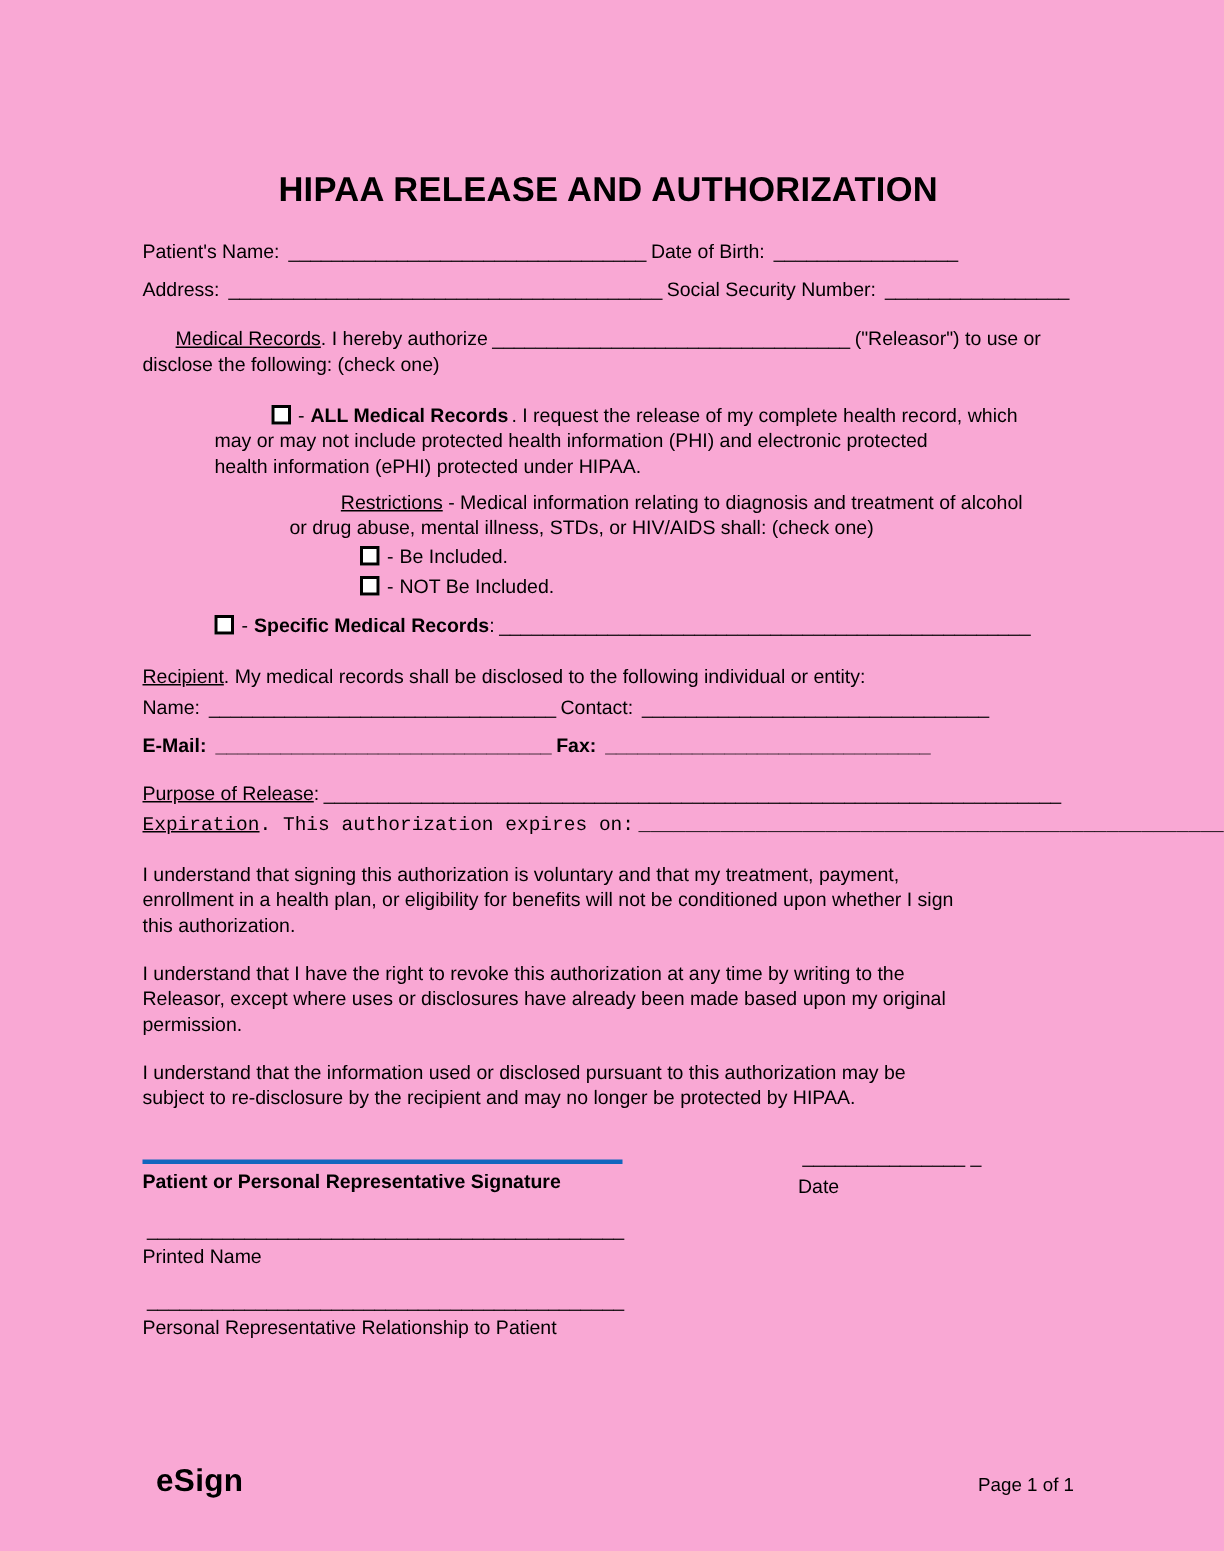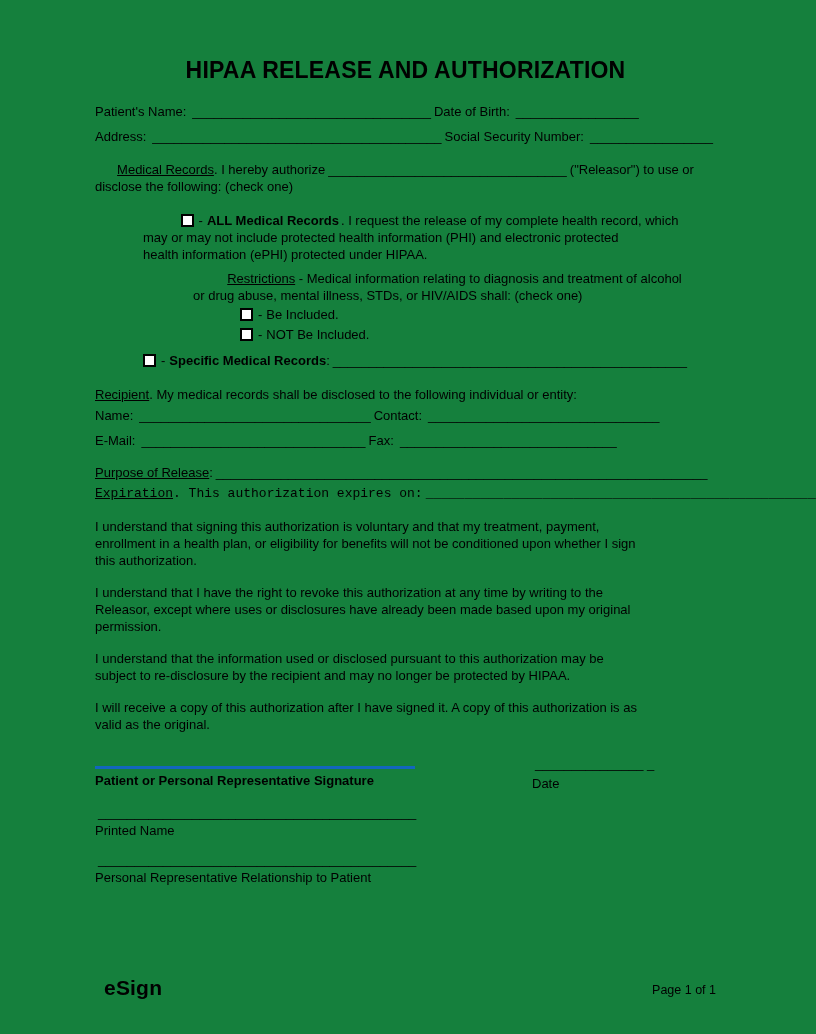--- a/index.html
+++ b/index.html
@@ -1,19 +1,19 @@
 <!DOCTYPE html>
 <html><head>
 <meta charset="utf-8">
 <style>
   html,body{margin:0;padding:0;background:#fff;}
   .page{
-    width:816px;height:1034px;position:relative;background:#15803d;
+    width:816px;height:1034px;position:relative;background:#f9a8d4;
     font-family:"Liberation Sans",sans-serif;font-size:13px;line-height:17px;color:#000;
-    box-sizing:border-box;padding:57px 100px 0 95px;overflow:hidden;
+    box-sizing:border-box;padding:113px 100px 0 95px;overflow:hidden;
   }
   .title{font-size:23px;line-height:26px;font-weight:bold;text-align:center;margin:0;letter-spacing:.2px;}
   .row{white-space:nowrap;}
   .lbl{margin-right:3px;}
   .blank{margin:0 3px;letter-spacing:0;}
   .u{text-decoration:underline;}
   b{font-weight:bold;}
   .ln{display:block;white-space:nowrap;}
   .line1{display:block;white-space:nowrap;text-align:center;}
   .cb{display:inline-block;width:13px;height:13px;border:2px solid #000;box-sizing:border-box;
@@ -25,21 +25,21 @@
   #row2{margin-top:8px;}
   #medical{margin-top:16px;}
   #allrec{margin-top:17px;margin-left:48px;}
   #restr{margin-top:7px;margin-left:98px;}
   .opt{margin-left:145px;margin-top:3px;white-space:nowrap;}
   #opt1{margin-top:2px;}
   #specific{margin-top:9px;margin-left:48px;white-space:nowrap;}
   #recipient{margin-top:17px;white-space:nowrap;}
   #namerow{margin-top:4px;}
   #addrrow{margin-top:8px;}
-  #emailrow{margin-top:8px;}
+  #emailrow{margin-top:8px;font-weight:bold;}
   #purpose{margin-top:15px;}
   #expiration{margin-top:4px;font-family:Liberation Mono, monospace;}
   .para{margin-top:15px;}
   #p1{margin-top:16px;}
   
   .sig-row{display:flex;margin-top:22px;}
   .sig-left{width:320px;}
   .sig-line{height:0;border-top:3px solid #1266be;margin-top:11px;}
   .sig-caption{margin-top:3px;}
   .sig-caption.bold{font-weight:bold;}
@@ -125,24 +125,20 @@
     </div>
   <div class="para" id="p2">
       <span class="ln">I understand that I have the right to revoke this authorization at any time by writing to the</span>
       <span class="ln">Releasor, except where uses or disclosures have already been made based upon my original</span>
       <span class="ln">permission.</span>
     </div>
   <div class="para" id="p3">
       <span class="ln">I understand that the information used or disclosed pursuant to this authorization may be</span>
       <span class="ln">subject to re-disclosure by the recipient and may no longer be protected by HIPAA.</span>
     </div>
-  <div class="para" id="p4">
-      <span class="ln">I will receive a copy of this authorization after I have signed it. A copy of this authorization is as</span>
-      <span class="ln">valid as the original.</span>
-    </div>
 
   <div class="sig-row">
     <div class="sig-left">
       <div class="sig-line" style="border-top-color: rgb(18, 102, 190);"></div>
       <div class="sig-caption bold">Patient or Personal Representative Signature</div>
     </div>
     <div class="sig-right">
       <div class="blank">_______________ _</div>
       <div class="sig-caption">Date</div>
     </div>

